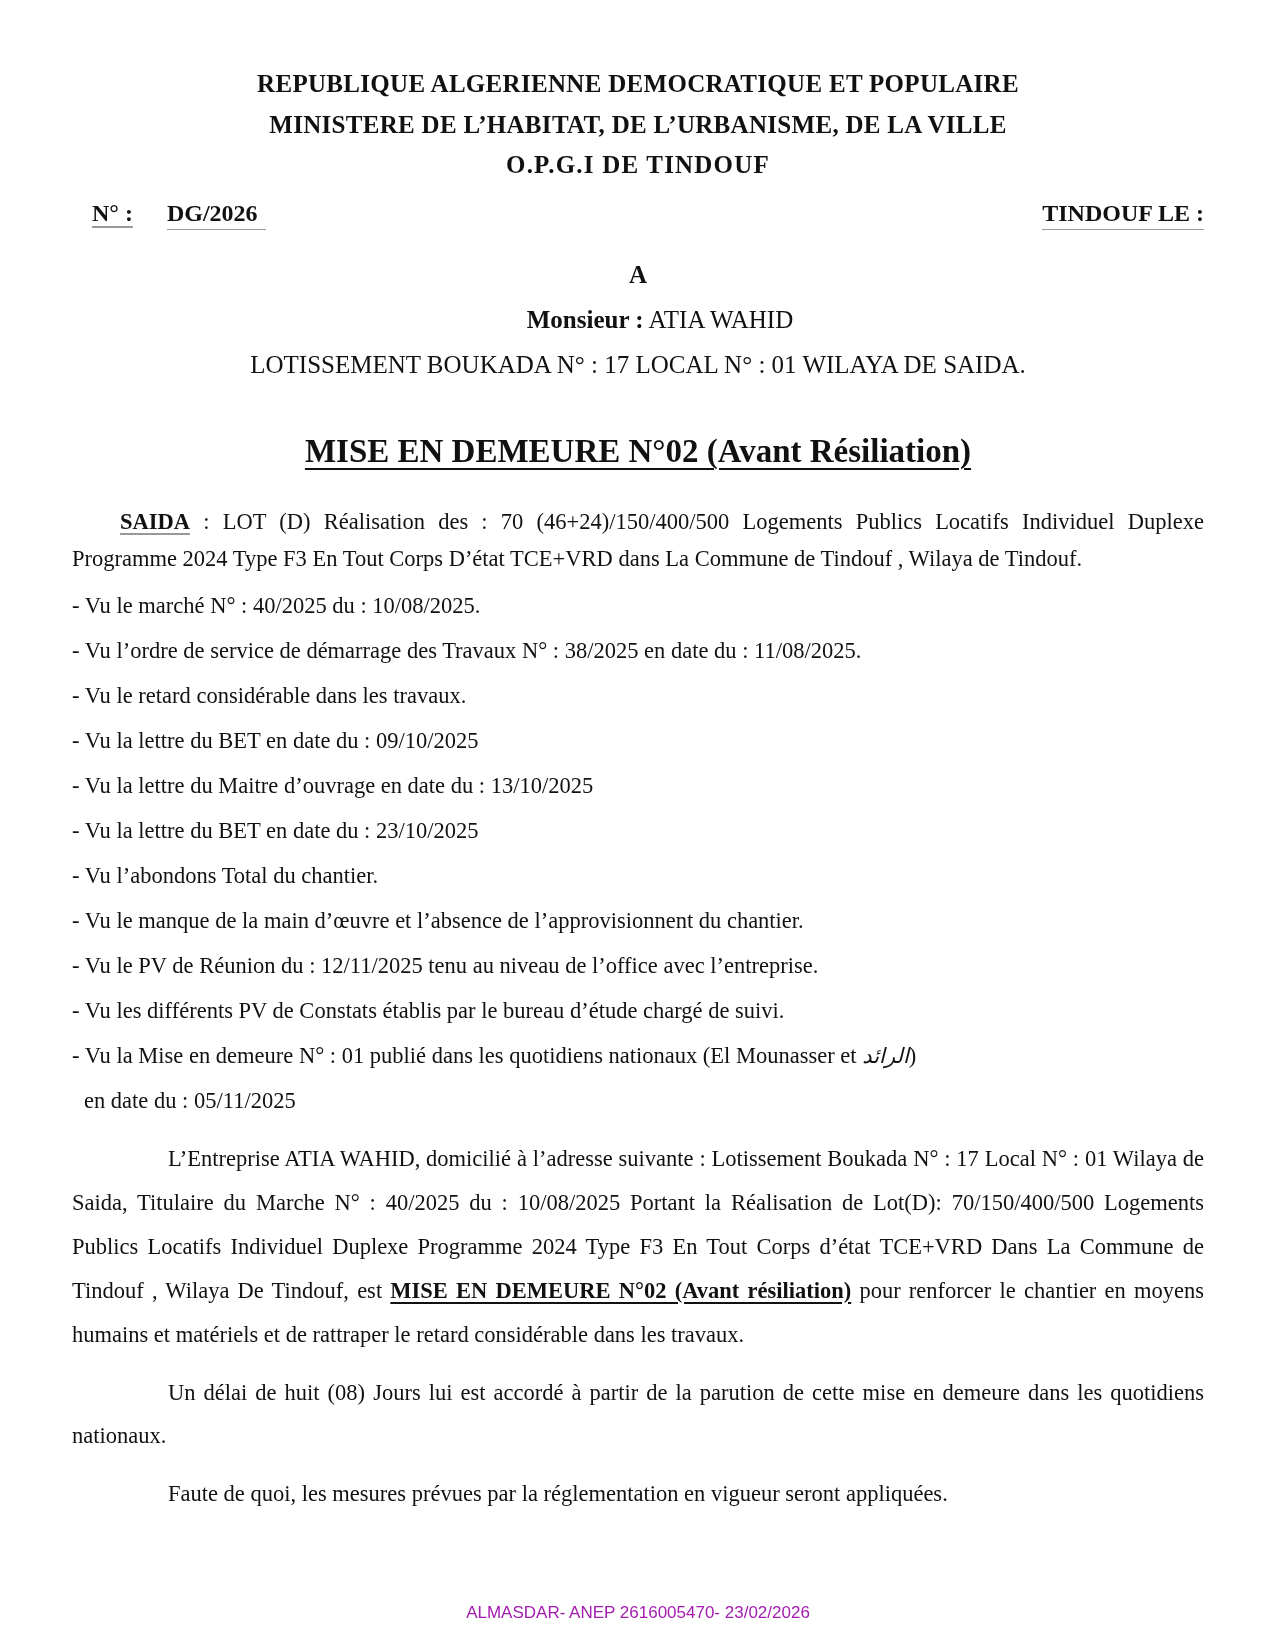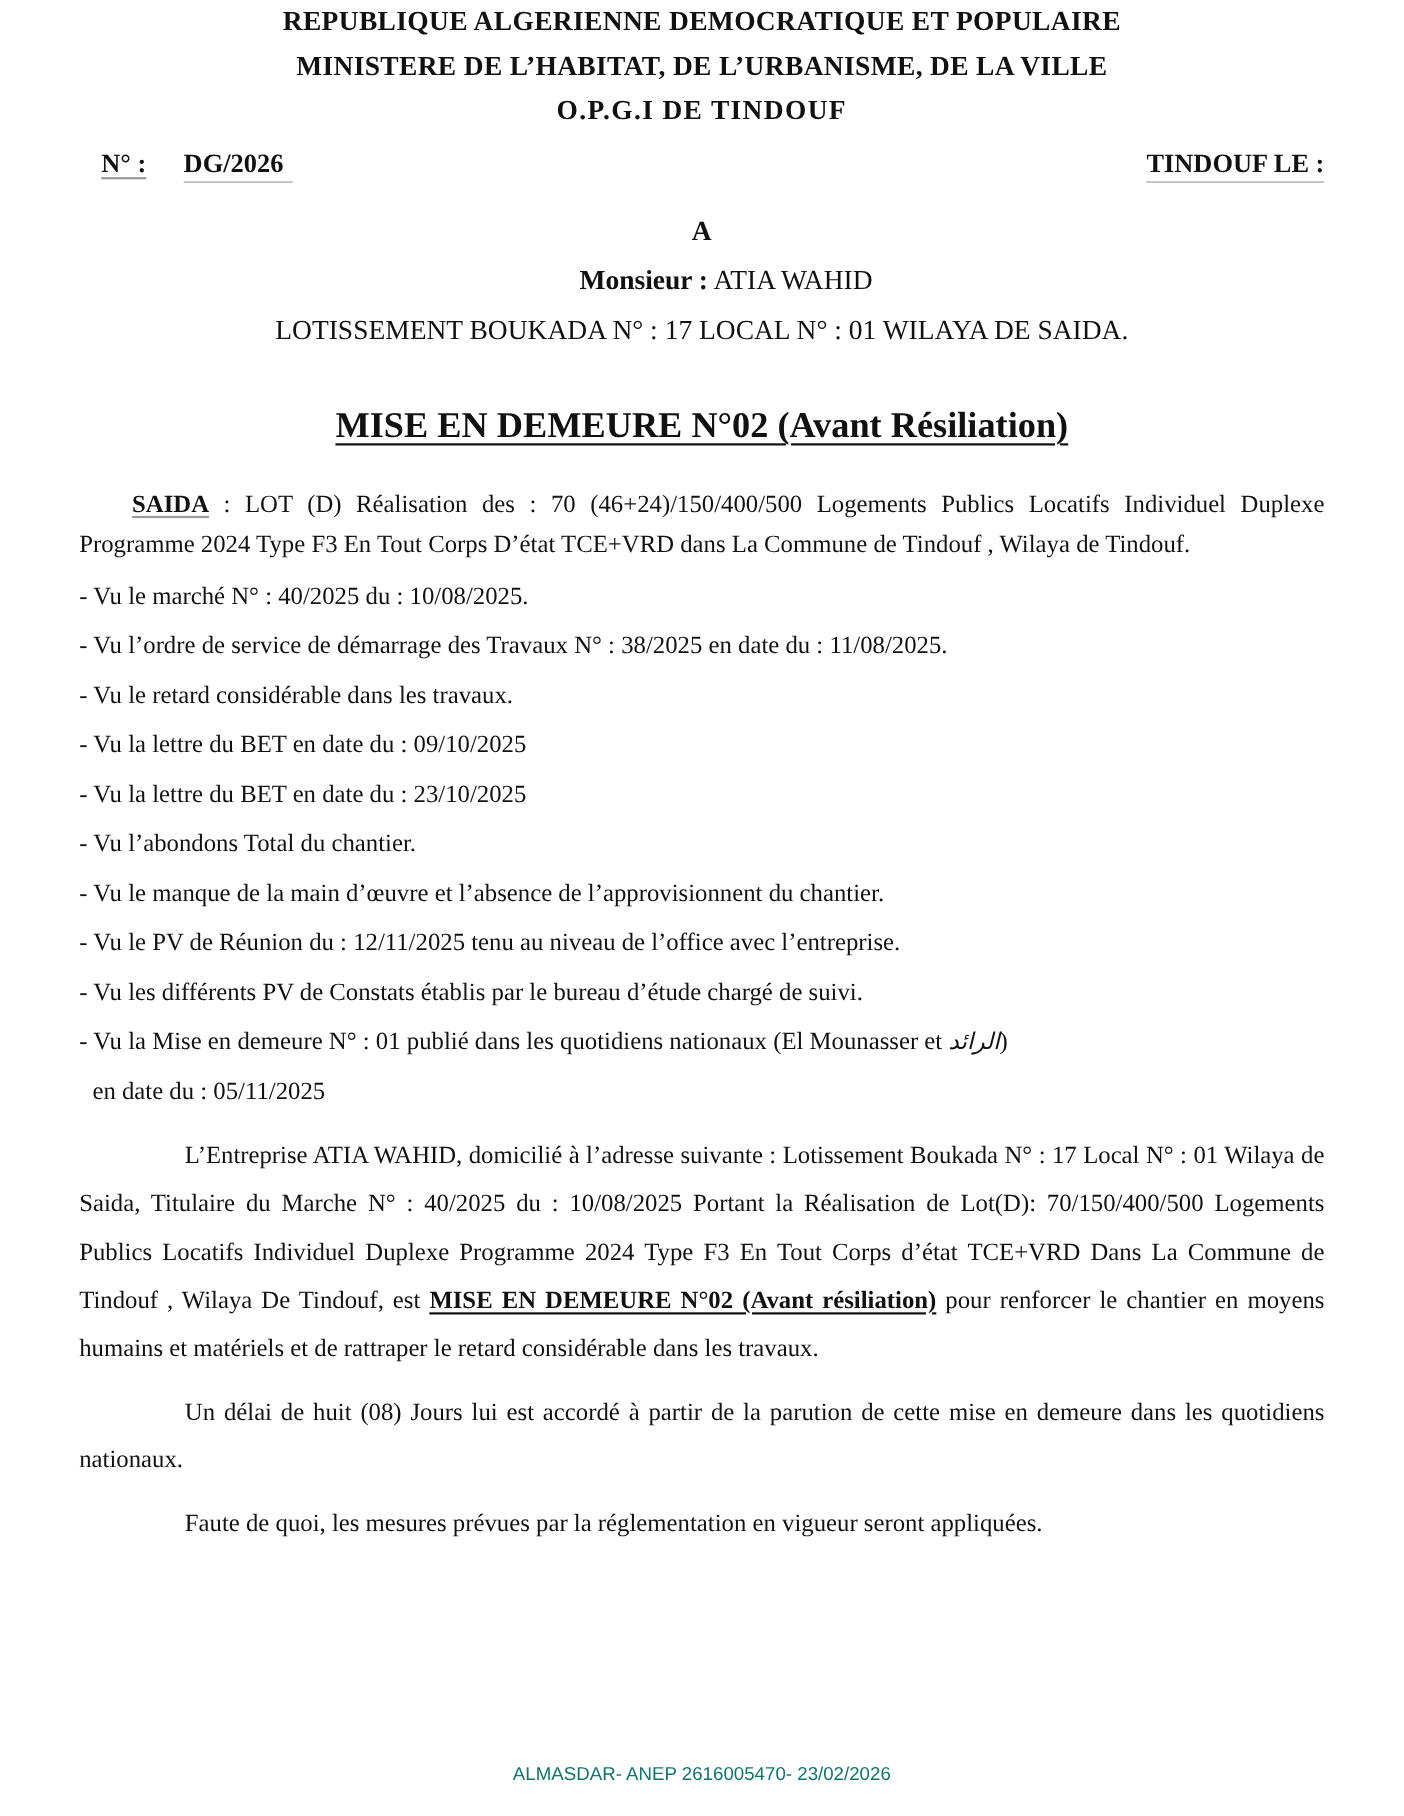--- a/index.html
+++ b/index.html
@@ -19,20 +19,21 @@
 
   .page {
     position: absolute;
     inset: 0;
     padding: 0;
   }
 
   
   .header {
     text-align: center;
+    padding-top: 64px;
   }
   .header-line {
     font-size: 25px;
     font-weight: 700;
     letter-spacing: 0.3px;
     line-height: 1.62;
     white-space: nowrap;
   }
   .header-line.office {
     letter-spacing: 1.2px;
@@ -173,21 +174,21 @@
 
   
   .footer {
     position: absolute;
     left: 0;
     right: 0;
     bottom: 28px;
     text-align: center;
     font-family: "Liberation Sans", sans-serif;
     font-size: 17px;
-    color: #0f766e;
+    color: #a21caf;
   }
 </style>
 </head>
 <body>
 
 <div class="page">
 
   <div class="header">
     <div class="header-line">REPUBLIQUE ALGERIENNE DEMOCRATIQUE ET POPULAIRE</div>
     <div class="header-line">MINISTERE DE L’HABITAT, DE L’URBANISME, DE LA VILLE</div>
@@ -214,20 +215,21 @@
 
   <div class="body">
 
     <p class="projet-par"><span class="projet-label">SAIDA</span><span> : </span><span>LOT (D) Réalisation des : 70 (46+24)/150/400/500 Logements Publics Locatifs Individuel Duplexe Programme 2024 Type F3 En Tout Corps D’état </span><span class="bold">TCE+VRD</span><span> dans La Commune de Tindouf , Wilaya de Tindouf.</span></p>
 
     <ul class="vu-list">
       <li>- Vu le marché N° : 40/2025 du : 10/08/2025.</li>
       <li>- Vu l’ordre de service de démarrage des Travaux N° : 38/2025 en date du : 11/08/2025.</li>
       <li>- Vu le retard considérable dans les travaux.</li>
       <li>- Vu la lettre du BET en date du : 09/10/2025</li>
+      <li>- Vu la lettre du Maitre d’ouvrage en date du : 13/10/2025</li>
       <li>- Vu la lettre du BET en date du : 23/10/2025</li>
       <li>- Vu l’abondons Total du chantier.</li>
       <li>- Vu le manque de la main d’œuvre et l’absence de l’approvisionnent du chantier.</li>
       <li>- Vu le PV de Réunion du : 12/11/2025 tenu au niveau de l’office avec l’entreprise.</li>
       <li>- Vu les différents PV de Constats établis par le bureau d’étude chargé de suivi.</li>
       <li><span>- Vu la Mise en demeure N° : 01 publié dans les quotidiens nationaux (El Mounasser et </span><span class="arabic">الرائد</span><span>)</span></li>
     </ul>
 
     <div class="vu-date-line">en date du : 05/11/2025</div>
 

